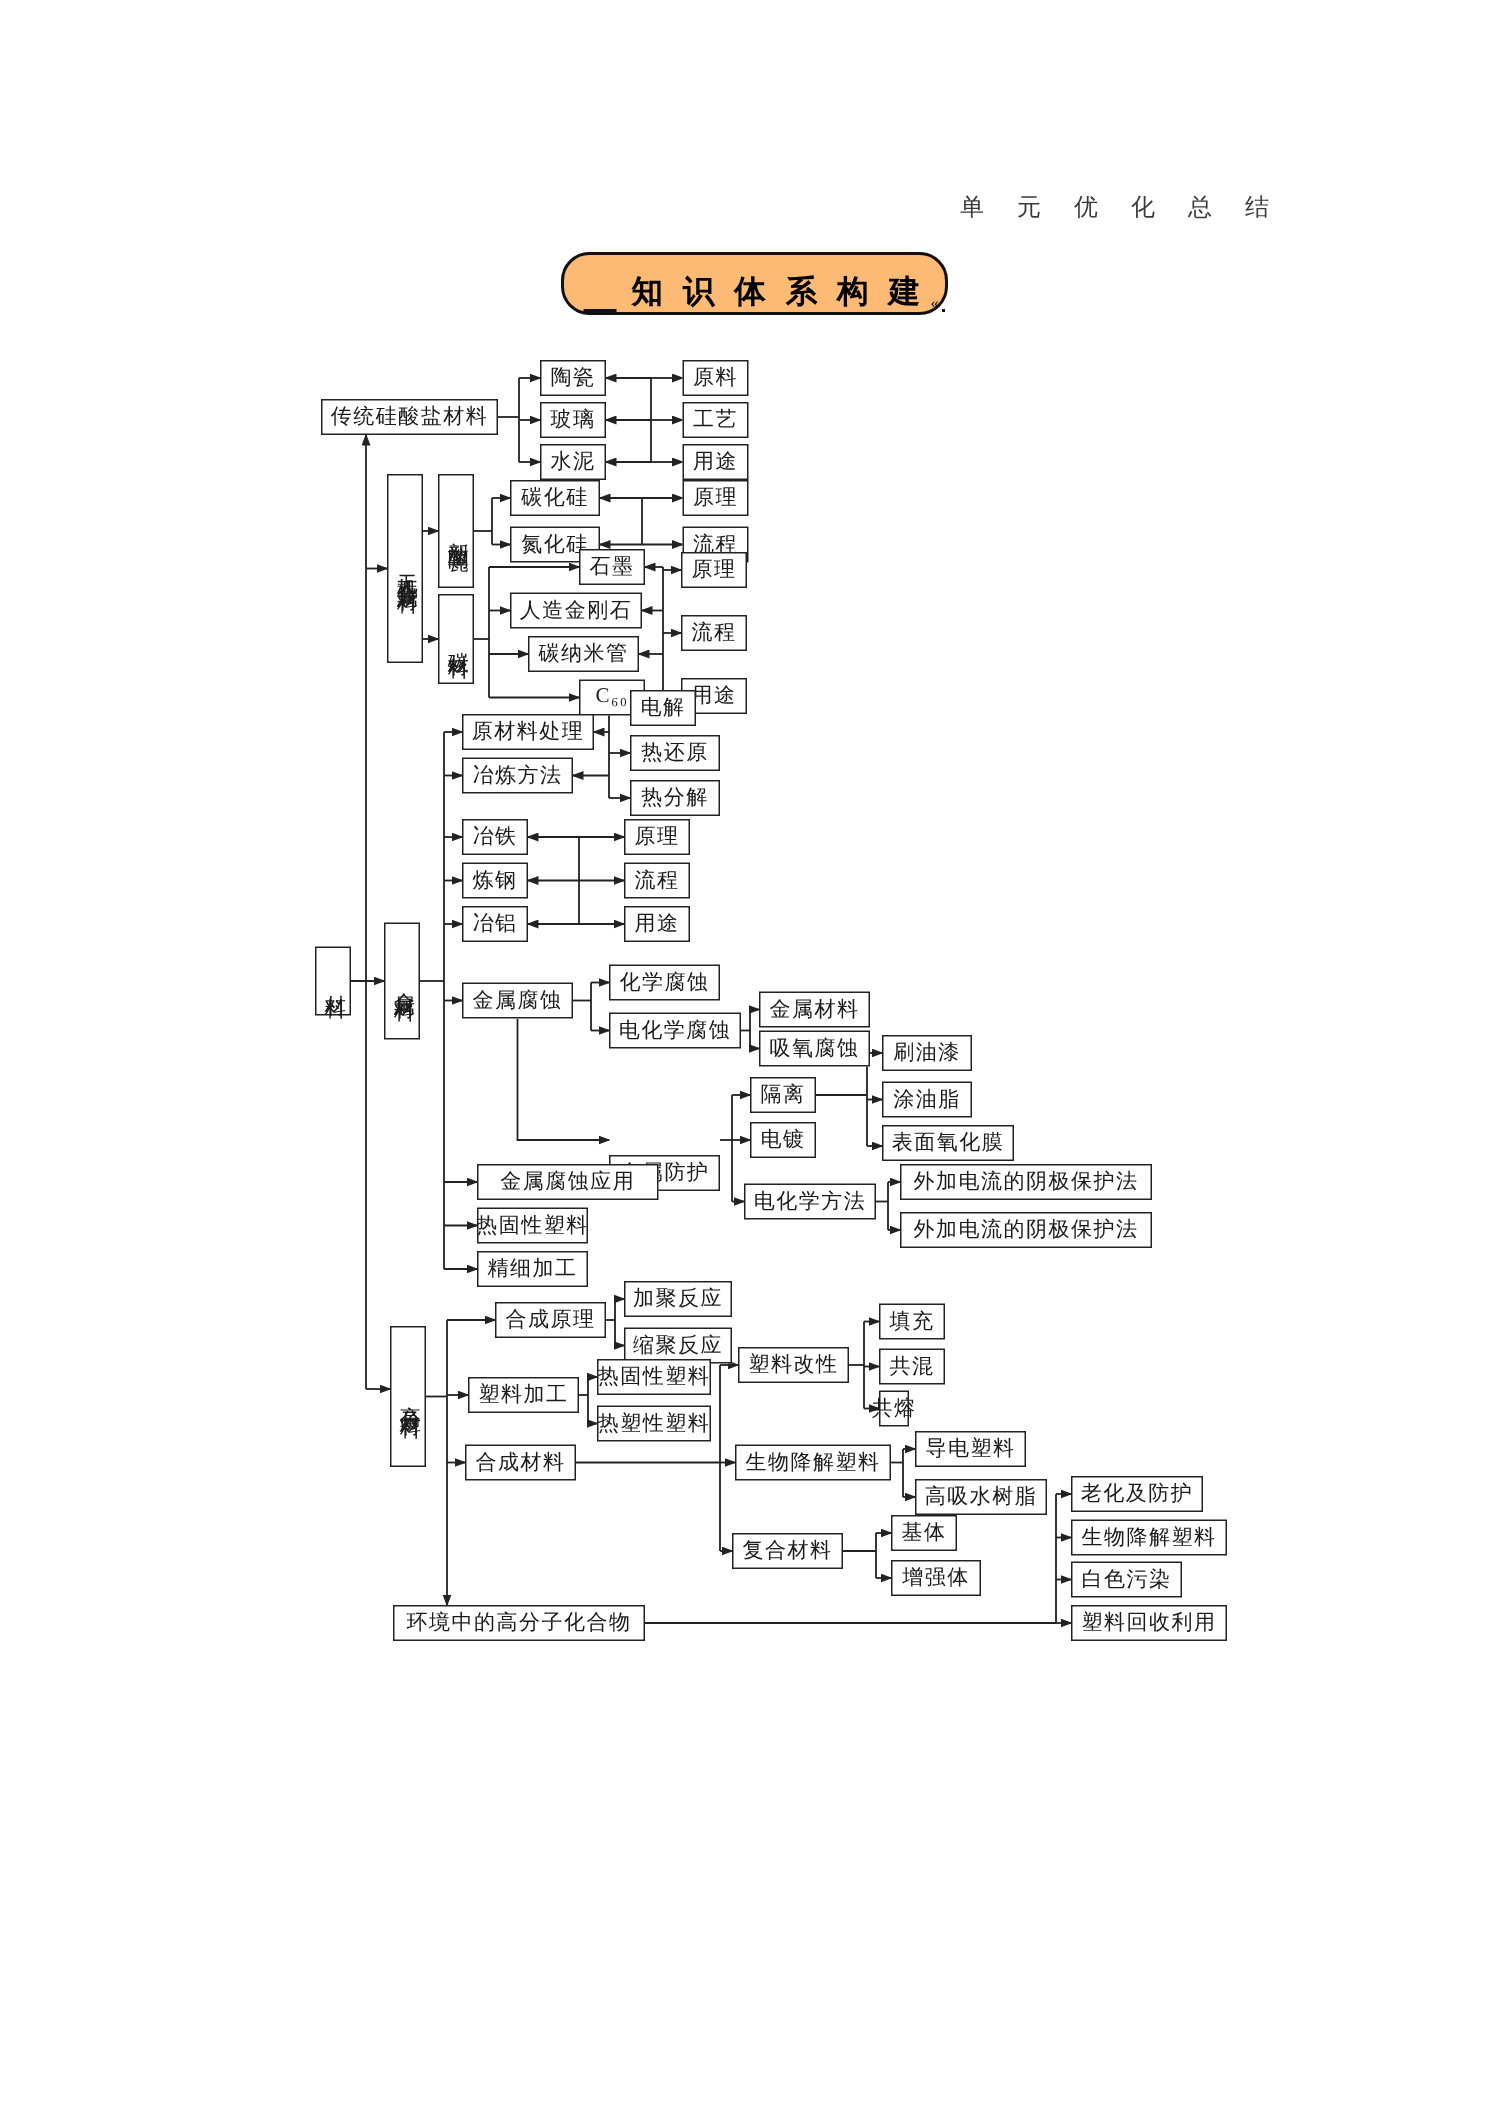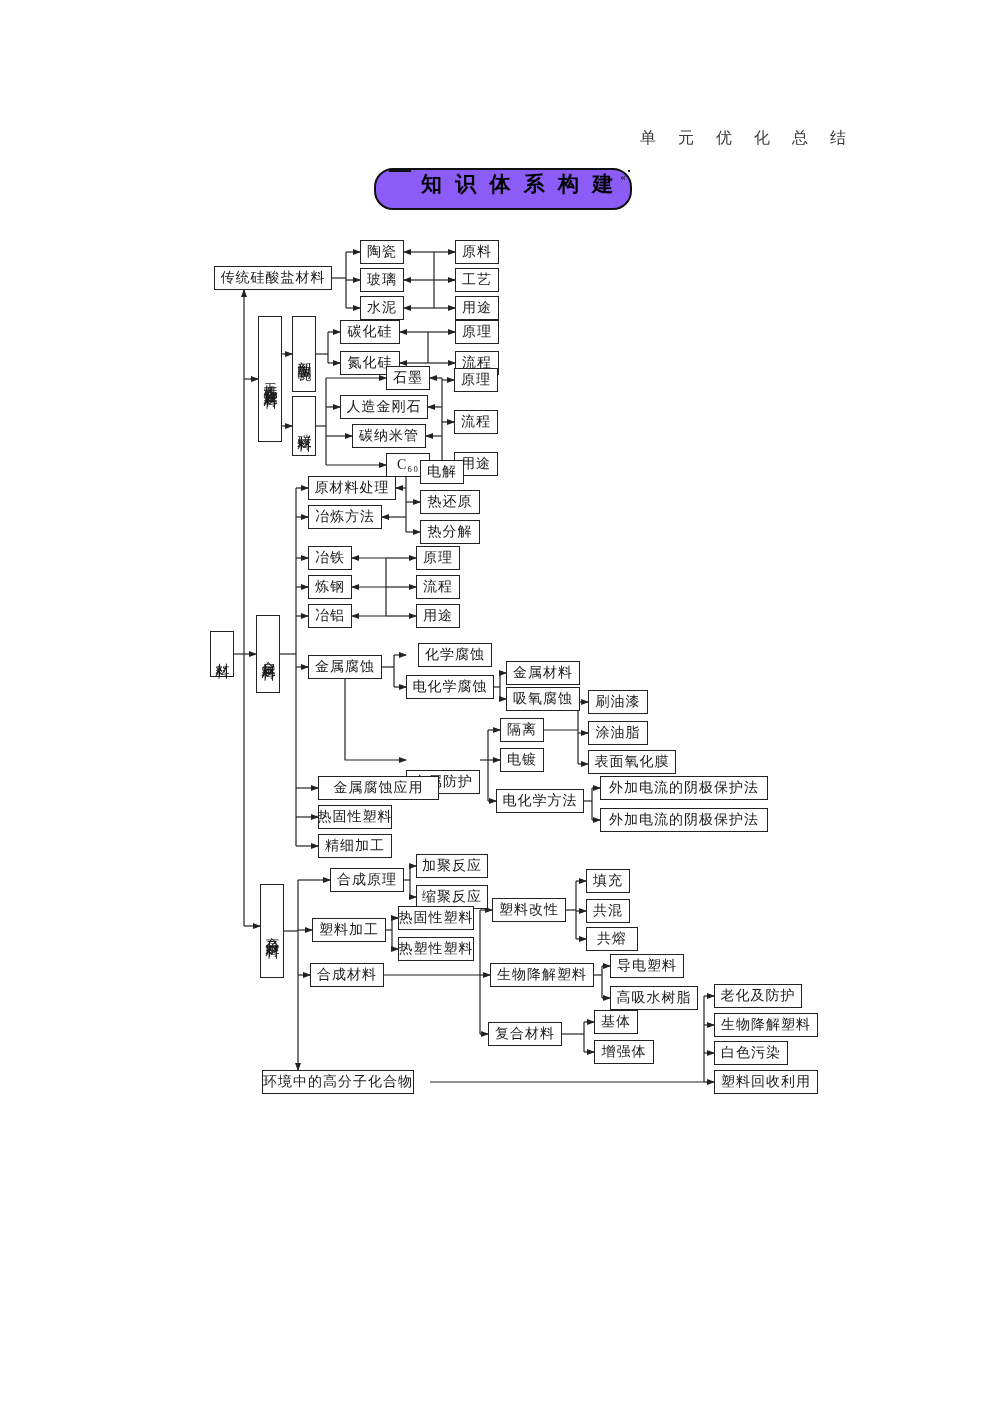--- a/index.html
+++ b/index.html
@@ -8,21 +8,21 @@
   .wires{position:absolute;left:0;top:0;z-index:1;}
   .w{stroke:#222;stroke-width:1.2;fill:none;}
   .a{marker-end:url(#ah);}
   .nb{position:absolute;z-index:2;box-sizing:border-box;border:1.2px solid #222;background:#fff;
       height:24px;font-size:14px;letter-spacing:1px;display:flex;align-items:center;
       justify-content:center;white-space:nowrap;}
   .v{writing-mode:vertical-rl;text-orientation:upright;width:24px;letter-spacing:2px;}
   .hdr{position:absolute;left:640px;top:128px;width:220px;font-size:16px;letter-spacing:9px;
        color:#3a3a3a;z-index:2;}
   .pill{position:absolute;left:374px;top:168px;width:254px;height:38px;border:2.2px solid #111;
-        border-radius:19px;display:flex;align-items:flex-start;z-index:2;background:#8b5cf6;}
+        border-radius:19px;display:flex;align-items:flex-end;z-index:2;background:#fdba74;}
   .pill .dash{width:22px;height:2px;background:#111;margin-left:13px;}
   .pill .ttl{margin:0 3px 0 10px;font-weight:bold;font-size:21px;letter-spacing:4px;color:#000;}
   .pill .sq{font-size:11px;color:#111;margin-right:2px;}
   .pill .tail{flex:1;height:2px;background:#111;}
 </style>
 </head>
 <body>
 
 <div class="page">
 
@@ -211,21 +211,21 @@
   <div class="nb" style="left:420px;top:460px;width:44px">电解</div>
   <div class="nb" style="left:420px;top:490px;width:60px">热还原</div>
   <div class="nb" style="left:420px;top:520px;width:60px">热分解</div>
   <div class="nb" style="left:308px;top:546px;width:44px">冶铁</div>
   <div class="nb" style="left:308px;top:575px;width:44px">炼钢</div>
   <div class="nb" style="left:308px;top:604px;width:44px">冶铝</div>
   <div class="nb" style="left:416px;top:546px;width:44px">原理</div>
   <div class="nb" style="left:416px;top:575px;width:44px">流程</div>
   <div class="nb" style="left:416px;top:604px;width:44px">用途</div>
   <div class="nb" style="left:308px;top:655px;width:74px">金属腐蚀</div>
-  <div class="nb" style="left:418px;top:643px;width:74px">化学腐蚀</div>
+  <div class="nb" style="left:406px;top:643px;width:74px">化学腐蚀</div>
   <div class="nb" style="left:406px;top:675px;width:88px">电化学腐蚀</div>
   <div class="nb" style="left:506px;top:661px;width:74px">金属材料</div>
   <div class="nb" style="left:506px;top:687px;width:74px">吸氧腐蚀</div>
   <div class="nb" style="left:406px;top:770px;width:74px">金属防护</div>
   <div class="nb" style="left:500px;top:718px;width:44px">隔离</div>
   <div class="nb" style="left:500px;top:748px;width:44px">电镀</div>
   <div class="nb" style="left:588px;top:690px;width:60px">刷油漆</div>
   <div class="nb" style="left:588px;top:721px;width:60px">涂油脂</div>
   <div class="nb" style="left:588px;top:750px;width:88px">表面氧化膜</div>
   <div class="nb" style="left:496px;top:789px;width:88px">电化学方法</div>
@@ -239,26 +239,26 @@
   <div class="nb" style="left:330px;top:868px;width:74px">合成原理</div>
   <div class="nb" style="left:416px;top:854px;width:72px">加聚反应</div>
   <div class="nb" style="left:416px;top:885px;width:72px">缩聚反应</div>
   <div class="nb" style="left:312px;top:918px;width:74px">塑料加工</div>
   <div class="nb" style="left:398px;top:906px;width:76px">热固性塑料</div>
   <div class="nb" style="left:398px;top:937px;width:76px">热塑性塑料</div>
   <div class="nb" style="left:310px;top:963px;width:74px">合成材料</div>
   <div class="nb" style="left:492px;top:898px;width:74px">塑料改性</div>
   <div class="nb" style="left:586px;top:869px;width:44px">填充</div>
   <div class="nb" style="left:586px;top:899px;width:44px">共混</div>
-  <div class="nb" style="left:586px;top:927px;width:52px">共熔</div>
+  <div class="nb" style="left:586px;top:927px;width:20px">共熔</div>
   <div class="nb" style="left:490px;top:963px;width:104px">生物降解塑料</div>
   <div class="nb" style="left:610px;top:954px;width:74px">导电塑料</div>
   <div class="nb" style="left:610px;top:986px;width:88px">高吸水树脂</div>
   <div class="nb" style="left:488px;top:1022px;width:74px">复合材料</div>
   <div class="nb" style="left:594px;top:1010px;width:44px">基体</div>
   <div class="nb" style="left:594px;top:1040px;width:60px">增强体</div>
-  <div class="nb" style="left:262px;top:1070px;width:152px">环境中的高分子化合物</div>
+  <div class="nb" style="left:262px;top:1070px;width:168px">环境中的高分子化合物</div>
   <div class="nb" style="left:714px;top:984px;width:88px">老化及防护</div>
   <div class="nb" style="left:714px;top:1013px;width:104px">生物降解塑料</div>
   <div class="nb" style="left:714px;top:1041px;width:74px">白色污染</div>
   <div class="nb" style="left:714px;top:1070px;width:104px">塑料回收利用</div>
 
 </div>
 
 </body></html>

